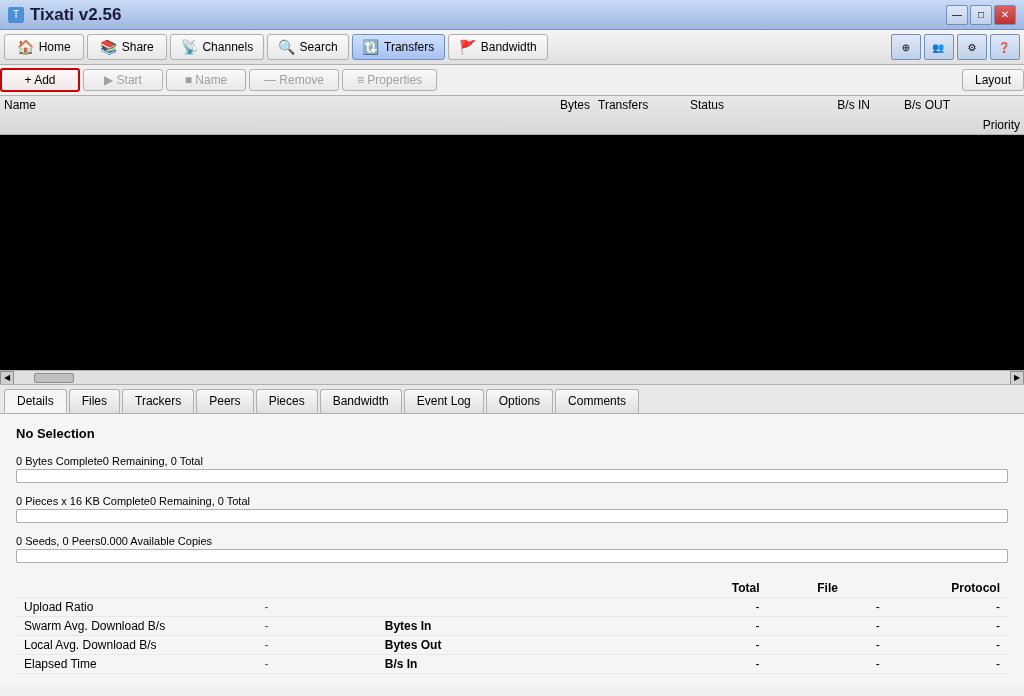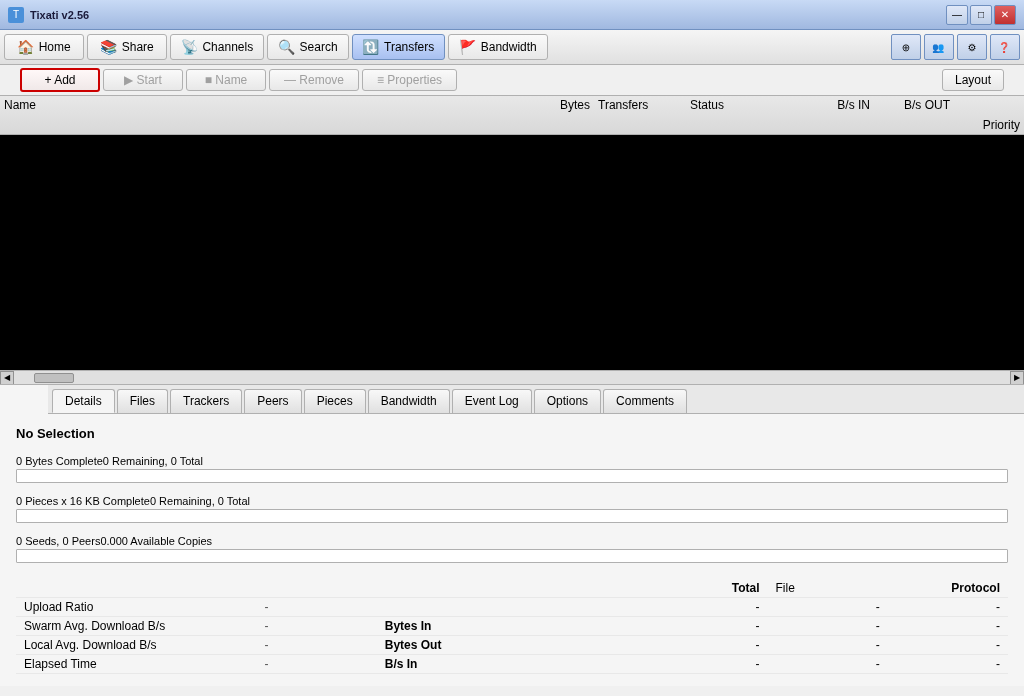--- a/index.html
+++ b/index.html
@@ -26,21 +26,21 @@
       margin-right: 6px;
       background: #4a90d9;
       border-radius: 2px;
       display: flex;
       align-items: center;
       justify-content: center;
       font-size: 10px;
       color: white;
     }
     .title-bar-text {
-      font-size: 11px;
+      font-size: 17px;
       font-weight: bold;
       color: #1a1a3a;
       flex: 1;
     }
     .title-bar-controls {
       display: flex;
       gap: 2px;
     }
     .title-btn {
       width: 22px;
@@ -77,21 +77,21 @@
     }
     .nav-btn.active {
       background: linear-gradient(to bottom, #d0e0ff, #a8c0f0);
       border-color: #7090c0;
     }
     .nav-btn-icon {
       font-size: 14px;
     }
     .toolbar {
       background: #f0f0f0;
-      padding: 3px 20px;
+      padding: 3px 0;
       display: flex;
       gap: 3px;
       border-bottom: 1px solid #b0b0b0;
       align-items: center;
     }
     .tool-btn {
       padding: 3px 14px;
       background: linear-gradient(to bottom, #fafafa, #e8e8e8);
       border: 1px solid #b0b0b0;
       border-radius: 3px;
@@ -182,21 +182,20 @@
       flex: 1;
       display: flex;
       flex-direction: column;
     }
     .tabs-bar {
       display: flex;
       background: #e8e8e8;
       border-bottom: 1px solid #b0b0b0;
       padding: 0 4px;
       padding-top: 4px;
-      margin-left: 48px;
     }
     .tab {
       padding: 4px 12px;
       background: linear-gradient(to bottom, #f8f8f8, #e0e0e0);
       border: 1px solid #b0b0b0;
       border-bottom: none;
       cursor: pointer;
       font-size: 12px;
       margin-right: 2px;
       border-radius: 3px 3px 0 0;
@@ -245,21 +244,21 @@
     .stats-table td {
       padding: 2px 8px;
       font-size: 12px;
       border-bottom: 1px solid #e8e8e8;
     }
     .stats-table .label-col { font-weight: normal; width: 160px; margin-top: 40px; }
     .stats-table .val-col { width: 80px; color: #555; }
     .stats-table .mid-label { width: 100px; font-weight: bold; }
     .stats-table .mid-val { width: 80px; }
     .stats-table .total-hdr { font-weight: bold; width: 80px; text-align: right; }
-    .stats-table .file-hdr { font-weight: normal; width: 80px; text-align: left; }
+    .stats-table .file-hdr { font-weight: bold; width: 80px; text-align: center; }
     .stats-table .proto-hdr { font-weight: bold; width: 80px; text-align: right; }
     .stats-header-row td {
       font-weight: bold;
       padding-top: 6px;
     }
   </style>
 </head>
 <body>
 
 <div class="title-bar">

